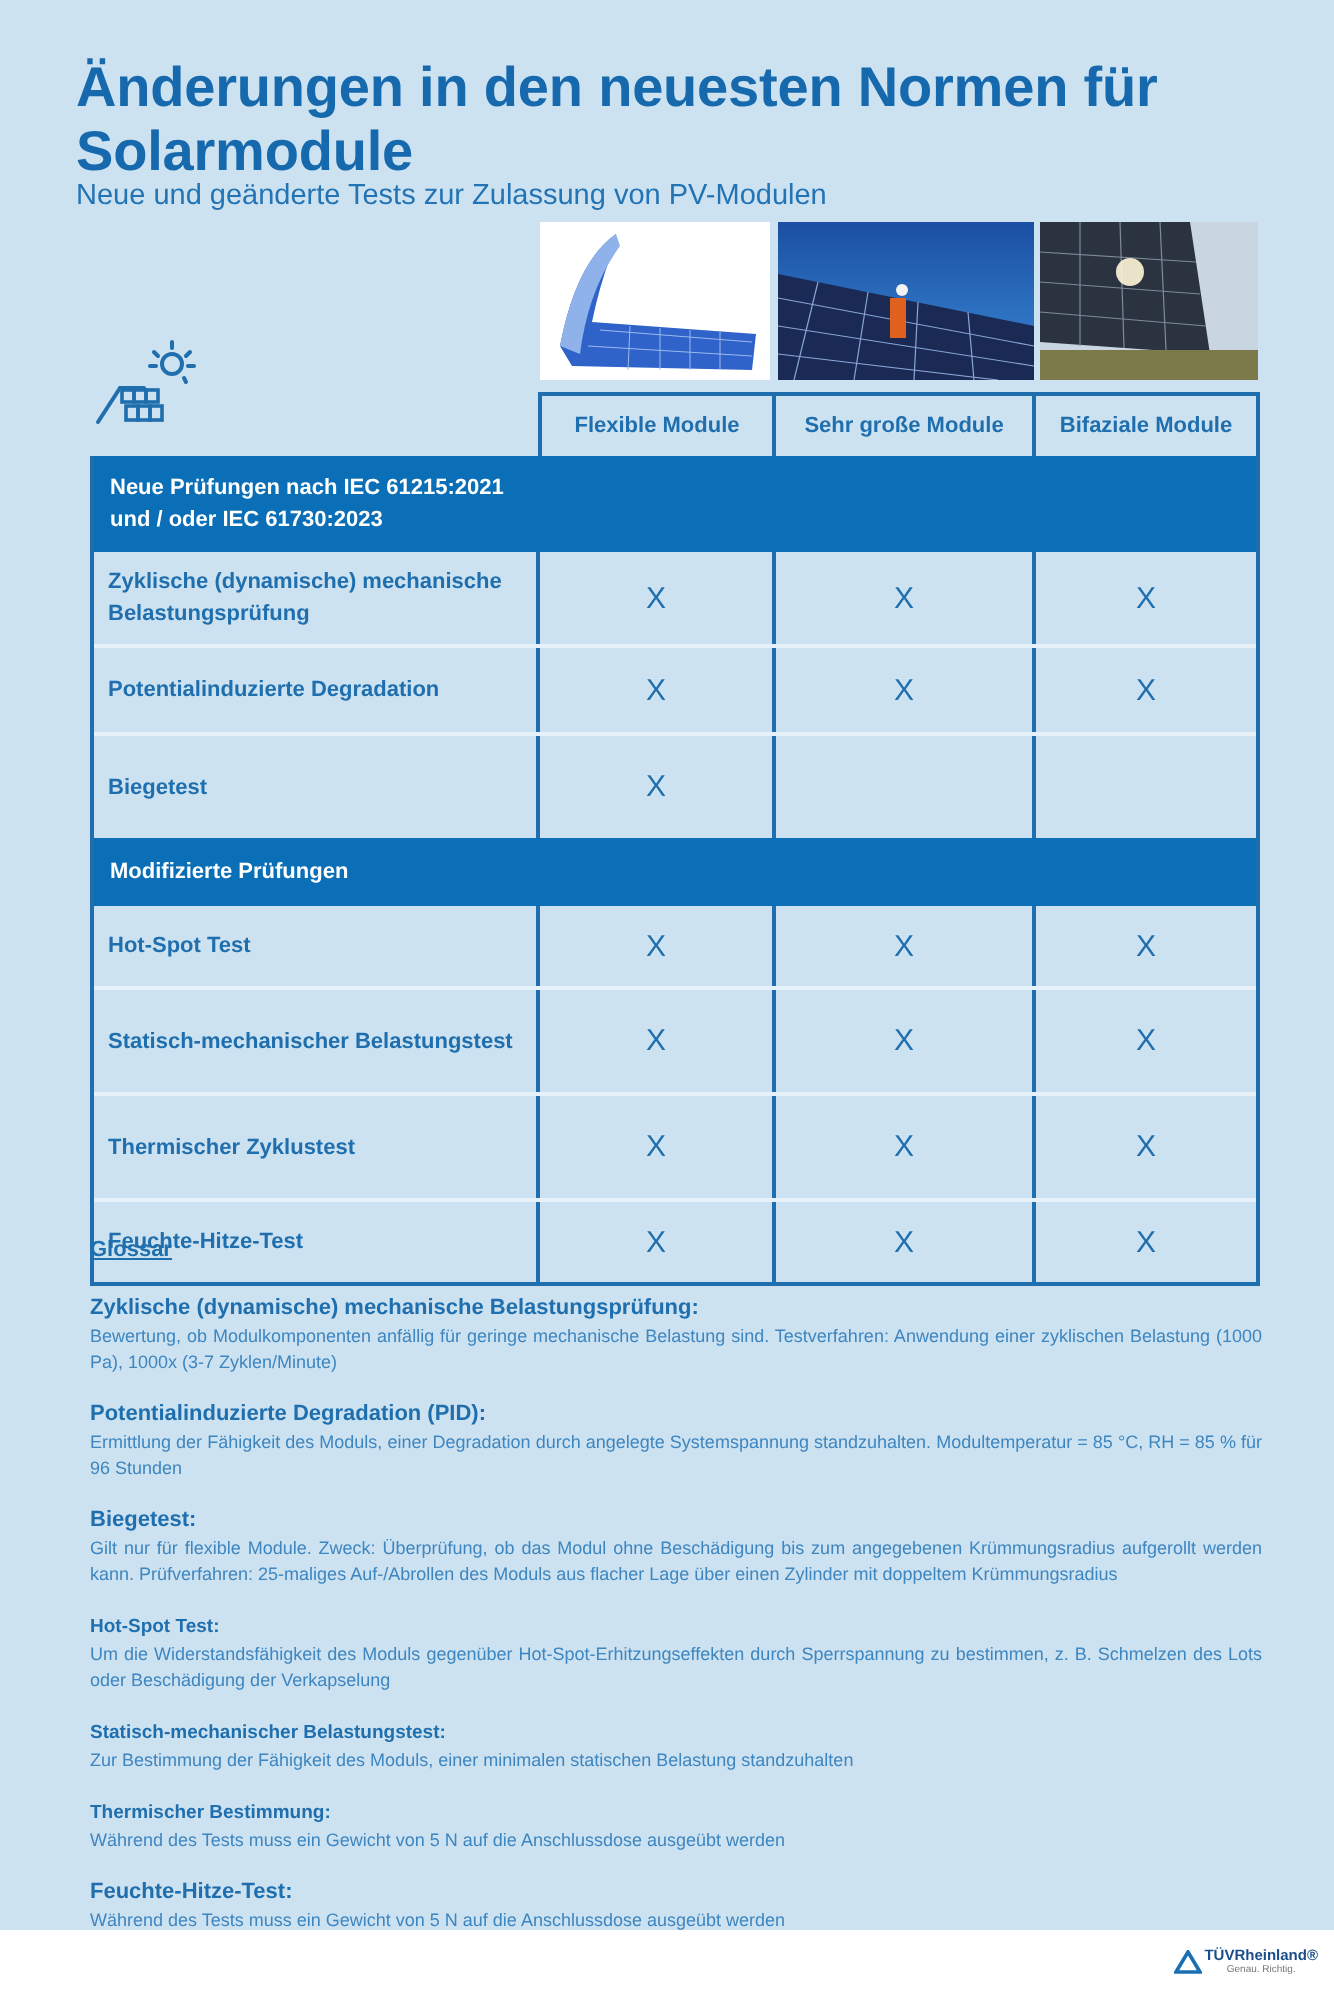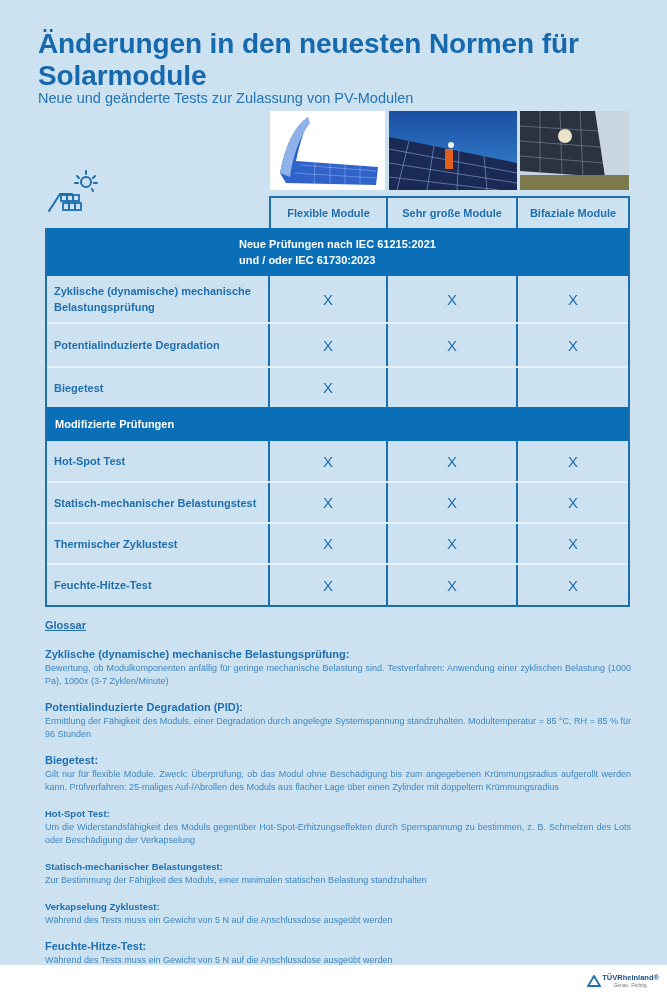--- a/index.html
+++ b/index.html
@@ -36,40 +36,40 @@
   }
   .ch-1 { left: 269px; width: 119px; }
   .ch-2 { left: 386px; width: 132px; }
   .ch-3 { left: 516px; width: 114px; }
 
   .table { position: absolute; left: 45px; top: 228px; width: 585px; border: 2px solid #1f6fae; border-top: none; }
   .section-row {
     background: #0a6fb6; color: #ffffff; font-weight: bold; font-size: 11px;
     padding: 0 8px; display: flex; align-items: center; line-height: 16px;
   }
-  .sec-1 { height: 48px; justify-content: center; }
+  .sec-1 { height: 48px; }
   .sec-2 { height: 34px; }
   .row { display: flex; border-top: 2px solid #e6f1f9; }
   .row.first { border-top: none; }
   .cell-label {
     width: 223px; padding: 0 7px; display: flex; align-items: center;
     font-size: 11px; font-weight: bold; color: #1f6fae; line-height: 16px;
     border-right: 2px solid #1f6fae;
   }
   .cell {
     display: flex; align-items: center; justify-content: center;
     border-right: 2px solid #1f6fae; font-size: 15px; color: #1f6fae;
   }
   .cell.c1 { width: 118px; }
   .cell.c2 { width: 130px; }
   .cell.c3 { width: 110px; border-right: none; }
   .h46 { height: 46px; }
   .h42 { height: 42px; }
   .h40 { height: 40px; }
-  .h39 { height: 39px; }
+  .h39 { height: 51px; }
 
   .glossary { position: absolute; left: 45px; top: 619px; width: 586px; }
   .glossary-title { font-size: 11px; font-weight: bold; color: #1f6fae; text-decoration: underline; margin-bottom: 16px; }
   .g-entry { margin-bottom: 12px; }
   .g-term { font-size: 11px; font-weight: bold; color: #1f6fae; line-height: 15px; }
   .g-term.small { font-size: 9.5px; }
   .g-desc { font-size: 9px; color: #3d86c0; line-height: 13px; text-align: justify; }
 
   .footer { position: absolute; left: 0; top: 965px; width: 667px; height: 35px; background: #ffffff; }
   .tuv { position: absolute; right: 8px; top: 8px; display: flex; align-items: center; gap: 1px; text-align: center; }
@@ -235,21 +235,21 @@
   </div>
   <div class="g-entry">
     <div class="g-term small">Hot-Spot Test:</div>
     <div class="g-desc">Um die Widerstandsfähigkeit des Moduls gegenüber Hot-Spot-Erhitzungseffekten durch Sperrspannung zu bestimmen, z. B. Schmelzen des Lots oder Beschädigung der Verkapselung</div>
   </div>
   <div class="g-entry">
     <div class="g-term small">Statisch-mechanischer Belastungstest:</div>
     <div class="g-desc">Zur Bestimmung der Fähigkeit des Moduls, einer minimalen statischen Belastung standzuhalten</div>
   </div>
   <div class="g-entry">
-    <div class="g-term small">Verkapselung Zyklustest:</div>
+    <div class="g-term small">Thermischer Bestimmung:</div>
     <div class="g-desc">Während des Tests muss ein Gewicht von 5 N auf die Anschlussdose ausgeübt werden</div>
   </div>
   <div class="g-entry">
     <div class="g-term">Feuchte-Hitze-Test:</div>
     <div class="g-desc">Während des Tests muss ein Gewicht von 5 N auf die Anschlussdose ausgeübt werden</div>
   </div>
 </div>
 
 <div class="footer">
   <div class="tuv">

